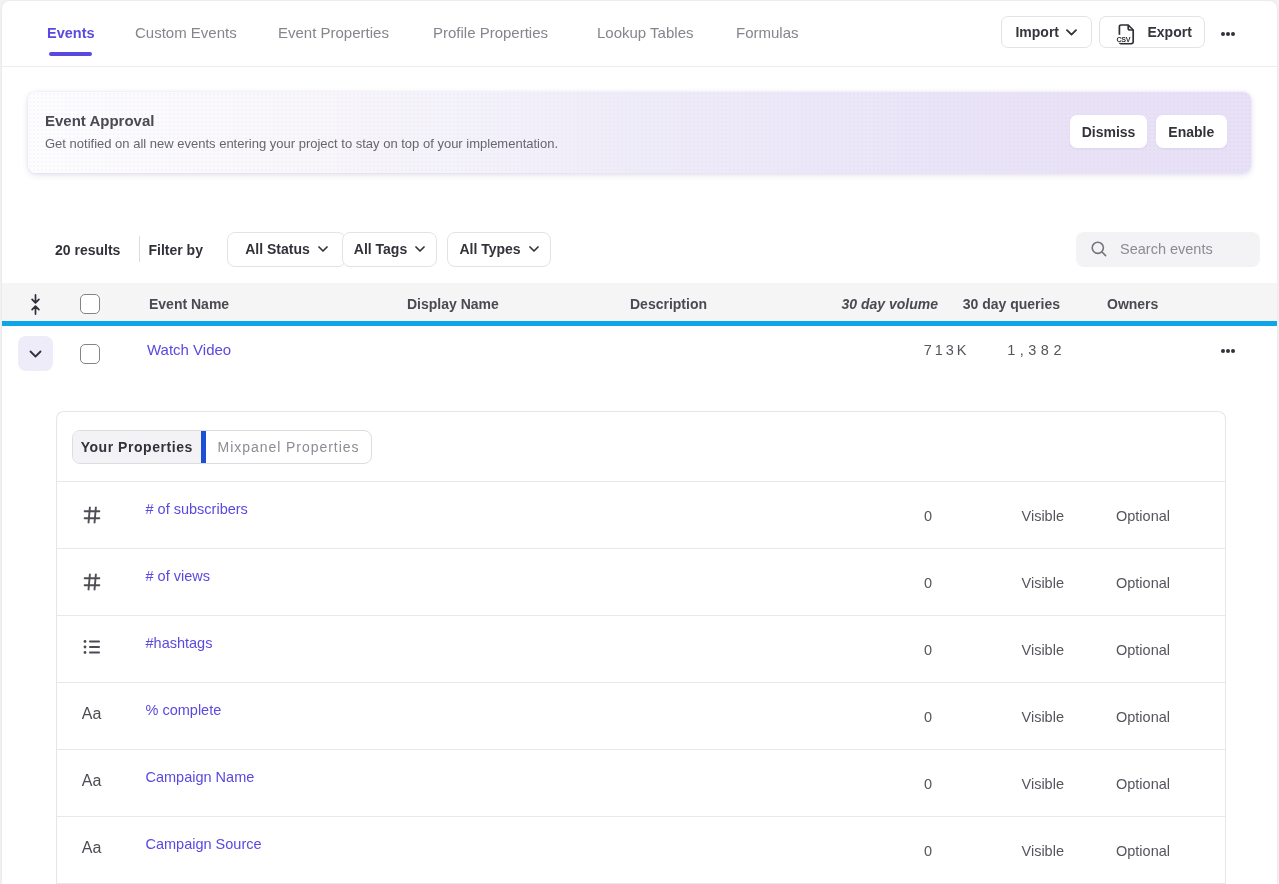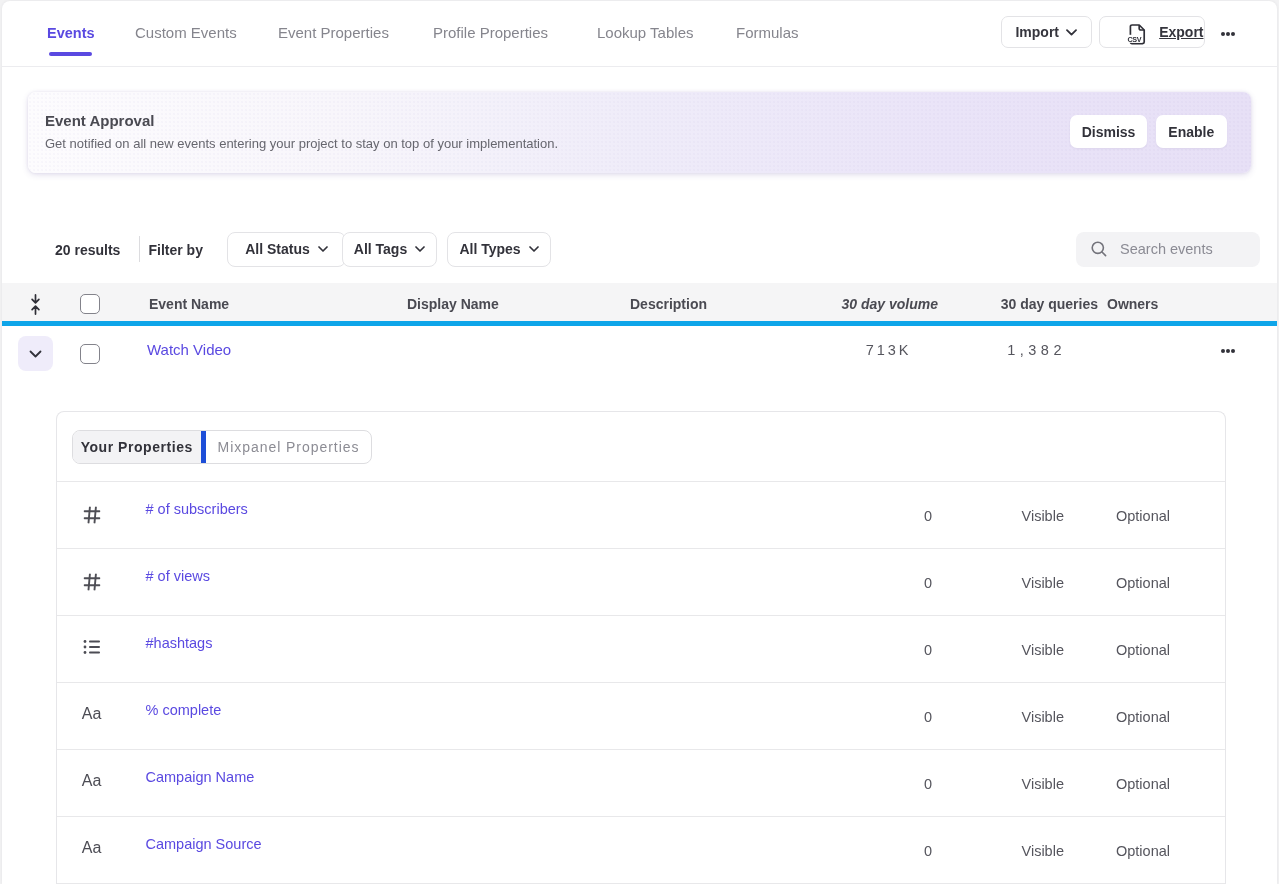--- a/index.html
+++ b/index.html
@@ -11,21 +11,21 @@
 
 .nav { position:relative; height:66px; border-bottom:1px solid #ececef; }
 .tab { position:absolute; top:23.5px; font-size:15px; color:#85858d; line-height:16px; }
 .tab.active { color:#5a49e1; font-weight:bold; font-size:14.5px; top:24px; }
 .underline { position:absolute; left:47px; top:51px; width:43px; height:3.5px;
   border-radius:2px; background:#5a49e1; }
 .btn { position:absolute; top:15px; height:32px; border:1px solid #e3e3e6; border-radius:7px;
   background:#fff; display:flex; align-items:center; justify-content:center;
   font-size:14px; font-weight:bold; color:#35353d; }
 #btn-import { left:999.5px; width:90.5px; gap:7px; }
-#btn-export { left:1097px; width:106px; gap:13px; justify-content:flex-end; padding-left:17px;text-decoration:underline; }
+#btn-export { left:1097px; width:106px; gap:13px; justify-content:flex-start; padding-left:17px; }
 .dots { position:absolute; display:flex; gap:1.1px; align-items:center; }
 .dots i { width:4px; height:4px; border-radius:50%; background:#32323a; display:block; }
 #nav-dots { left:1219.5px; top:31px; }
 
 
 .banner { position:relative; margin:25px 26px 0 26.5px; height:81px; border-radius:8px;
   background:
     radial-gradient(rgba(130,110,190,0.04) 1px, transparent 1.2px),
     linear-gradient(90deg, #fdfcfe 0%, #f8f6fb 25%, #efecf9 50%, #eae4f8 75%, #e7e0f6 100%);
   background-size:4px 4px, 100% 100%;
@@ -156,33 +156,33 @@
   <div class="thead">
     <svg class="ico" width="13" height="21" viewBox="0 0 13 21" style="position:absolute; left:27.5px; top:11px;">
       <path d="M6.5 0.9 V8.6 M3.1 5.3 L6.5 8.8 L9.9 5.3" fill="none" stroke="#2e2e36" stroke-width="1.7" stroke-linecap="round" stroke-linejoin="round"></path>
       <path d="M6.5 20.1 V12.4 M3.1 15.7 L6.5 12.2 L9.9 15.7" fill="none" stroke="#2e2e36" stroke-width="1.7" stroke-linecap="round" stroke-linejoin="round"></path>
     </svg>
     <div class="cb" style="left:78.5px; top:11px;"></div>
     <span class="th" style="left:147.5px;">Event Name</span>
     <span class="th" style="left:405.5px;">Display Name</span>
     <span class="th" style="left:628.5px;">Description</span>
     <span class="th" style="left:840px; width:97.5px; text-align:left;font-style:italic;">30 day volume</span>
-    <span class="th" style="left:959px; width:99.5px; text-align:right;margin-left:38px;">30 day queries</span>
+    <span class="th" style="left:959px; width:99.5px; text-align:right;">30 day queries</span>
     <span class="th" style="left:1105.5px;">Owners</span>
   </div>
 
   <div class="trow">
     <div class="expander">
       <svg class="ico" width="13" height="8" viewBox="0 0 13 8">
           <path d="M1.5 1.5 L6.5 6.5 L11.5 1.5" fill="none" stroke="#32323a" stroke-width="1.8" stroke-linecap="round" stroke-linejoin="round"></path>
         </svg>
     </div>
     <div class="cb" style="left:78.5px; top:18.5px;"></div>
     <span class="td link" style="left:145.5px; top:14px; font-size:15px;">Watch Video</span>
-    <span class="td" style="left:818px; top:14px; width:92px; text-align:right; letter-spacing:3px;">713K</span>
+    <span class="td" style="left:876px; top:14px; width:92px; text-align:right; letter-spacing:3px;">713K</span>
     <span class="td" style="left:960px; top:14px; width:104.5px; text-align:right; letter-spacing:4.5px;">1,382</span>
     <div class="dots" style="left:1219.5px; top:23.5px; position:absolute;">
         <i></i>
         <i></i>
         <i></i>
       </div>
   </div>
 
   <div class="panel">
     <div class="ptabs">

